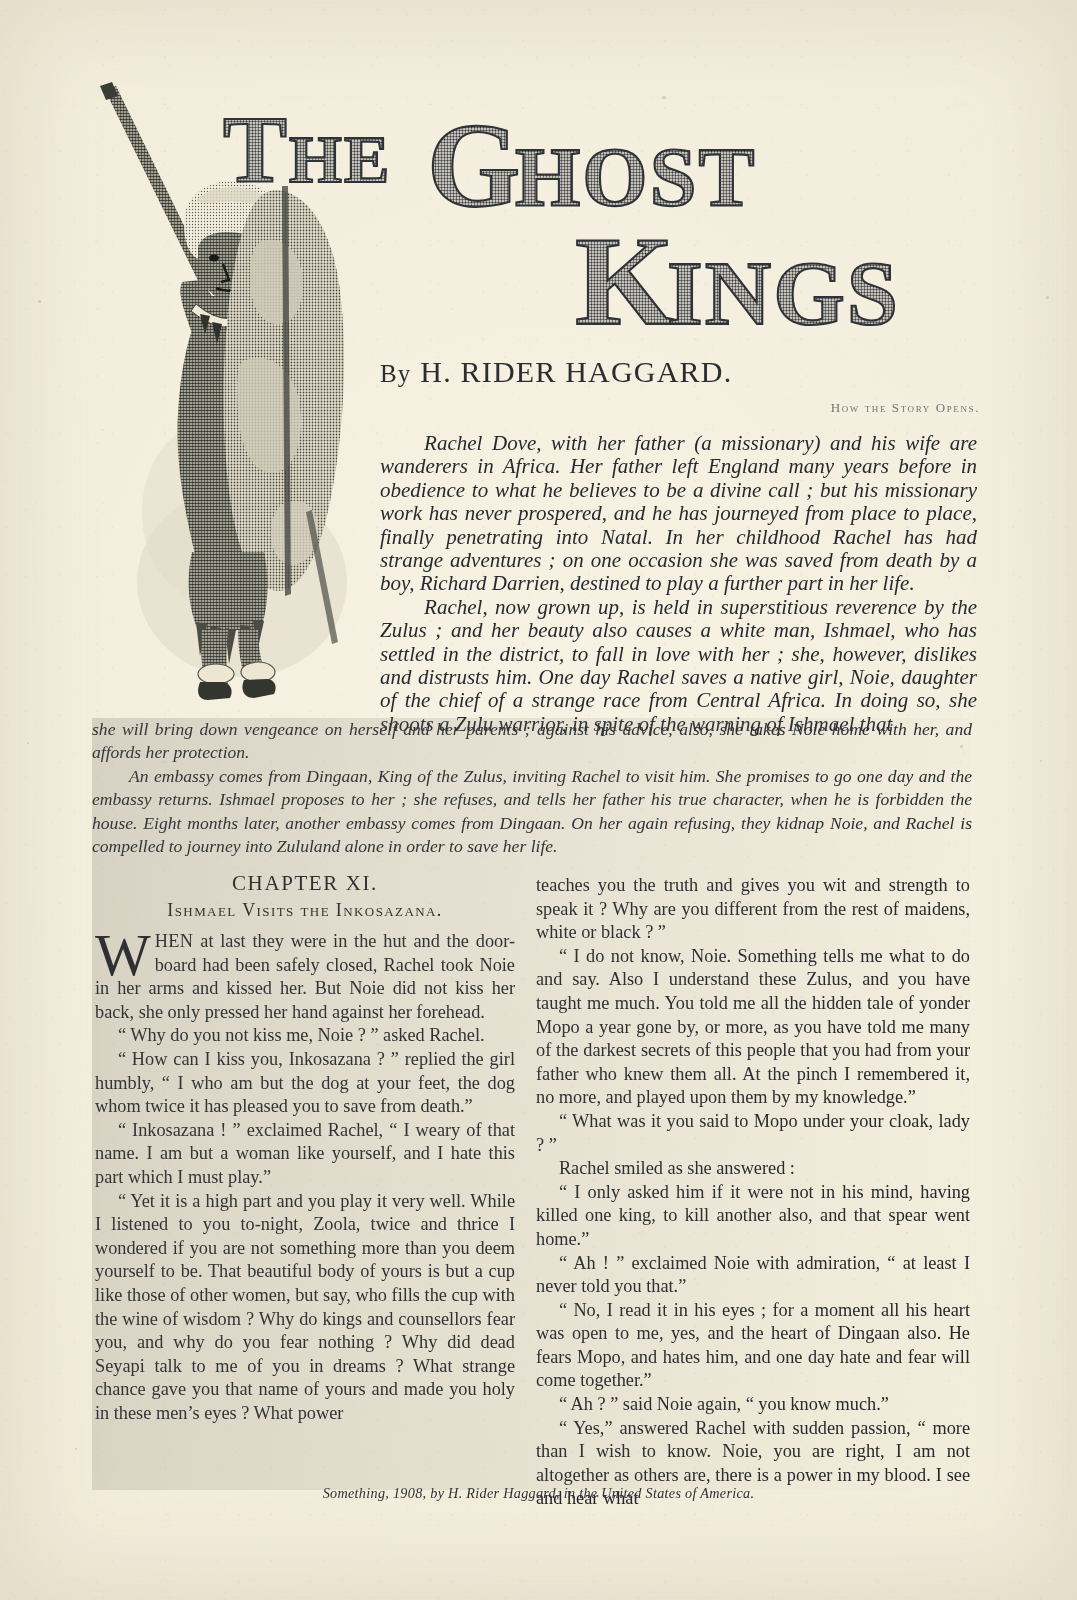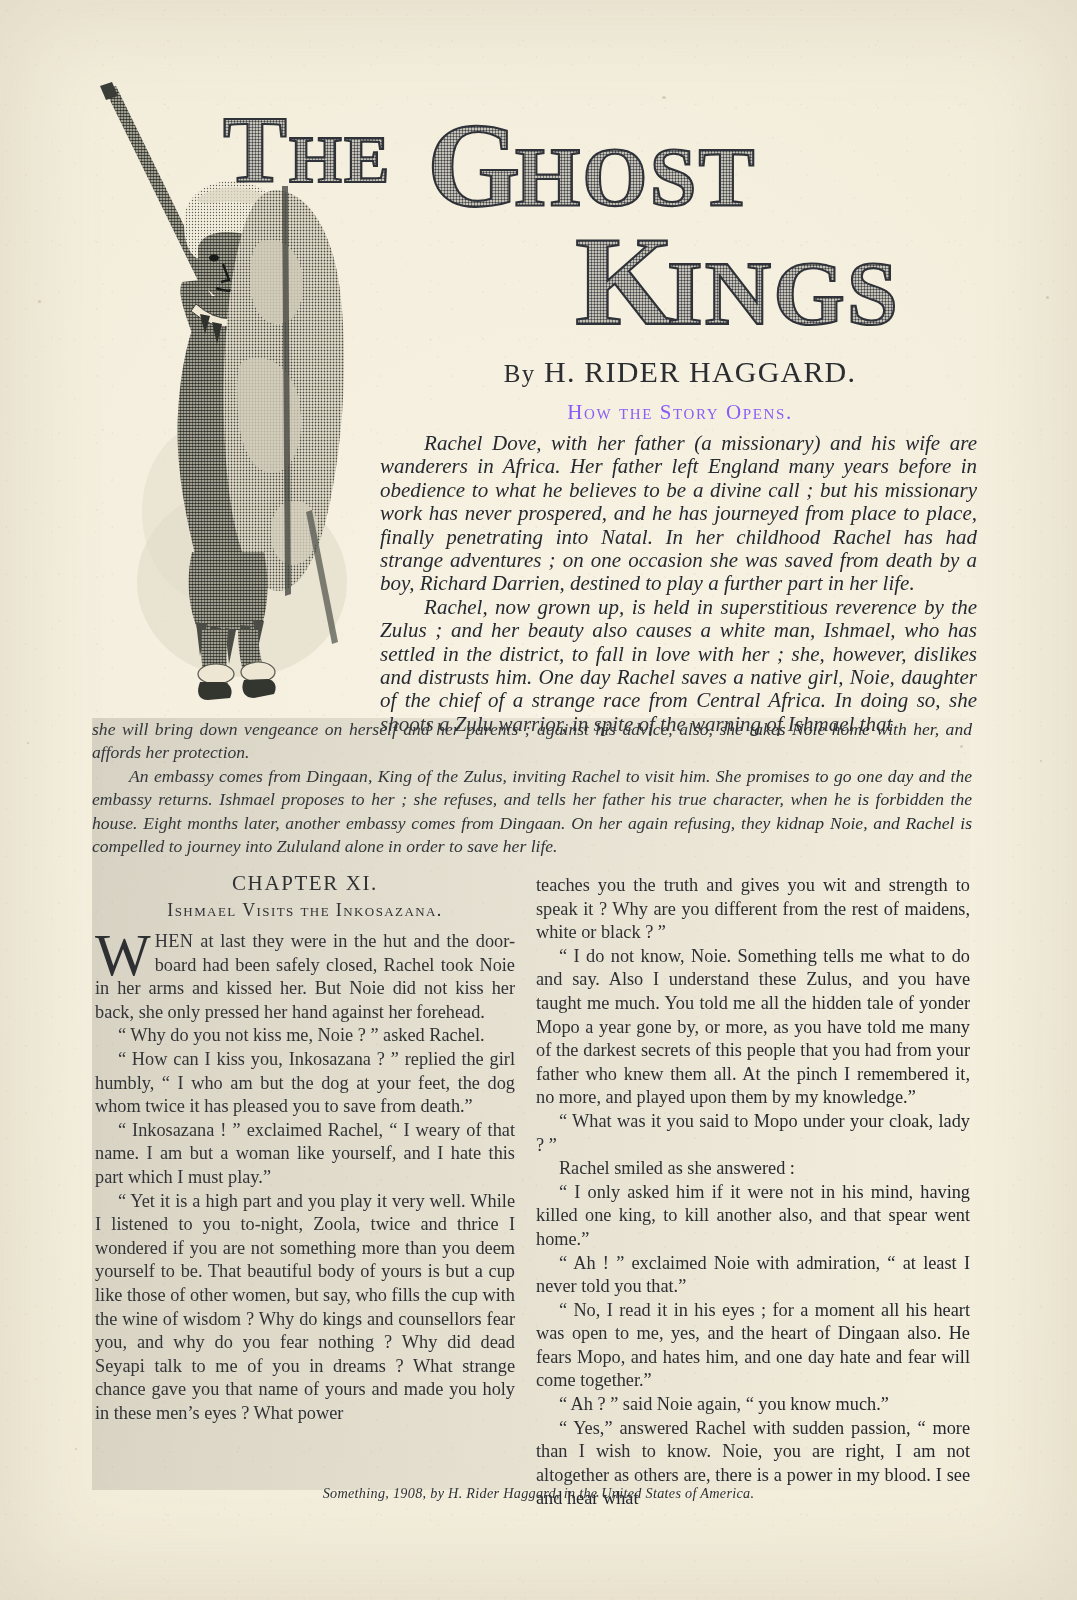--- a/index.html
+++ b/index.html
@@ -58,33 +58,33 @@
 
   
   #masthead{
     position:absolute;left:215px;top:96px;width:760px;height:250px;
   }
   #masthead svg{display:block;width:100%;height:100%;}
 
   
   #byline{
     position:absolute;left:380px;top:355px;width:600px;
-    text-align:center;
+    text-align:left;
     font-family:"Liberation Serif",serif;
     font-size:30px;letter-spacing:1.2px;
     color:#2b2d31;font-weight:400;
   }
   #byline .bysmall{font-size:25px;}
 
   
   #syn-head{
     position:absolute;left:380px;top:400px;width:600px;
-    text-align:center;
-    font-size:21px;letter-spacing:1.6px;
-    color:#8b5cf6;
+    text-align:right;
+    font-size:13px;letter-spacing:1.6px;
+    color:#737373;
     font-variant:small-caps;
   }
   #syn-narrow{
     position:absolute;left:380px;top:432px;width:597px;
     font-style:italic;font-size:21px;line-height:23.4px;
     color:#262a30;text-align:justify;
   }
   #syn-narrow p{margin:0;text-indent:2.1em;}
   #syn-wide{
     position:absolute;left:92px;top:718px;width:880px;

